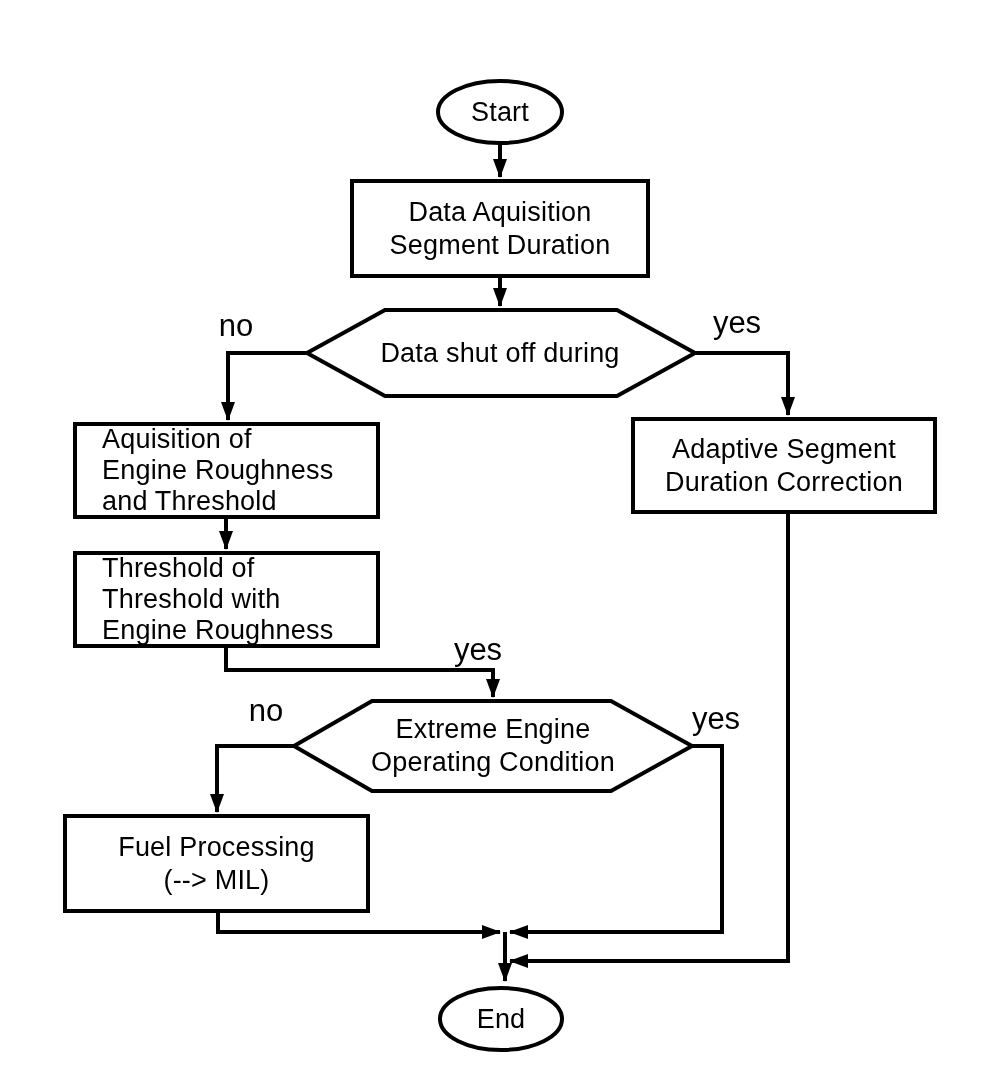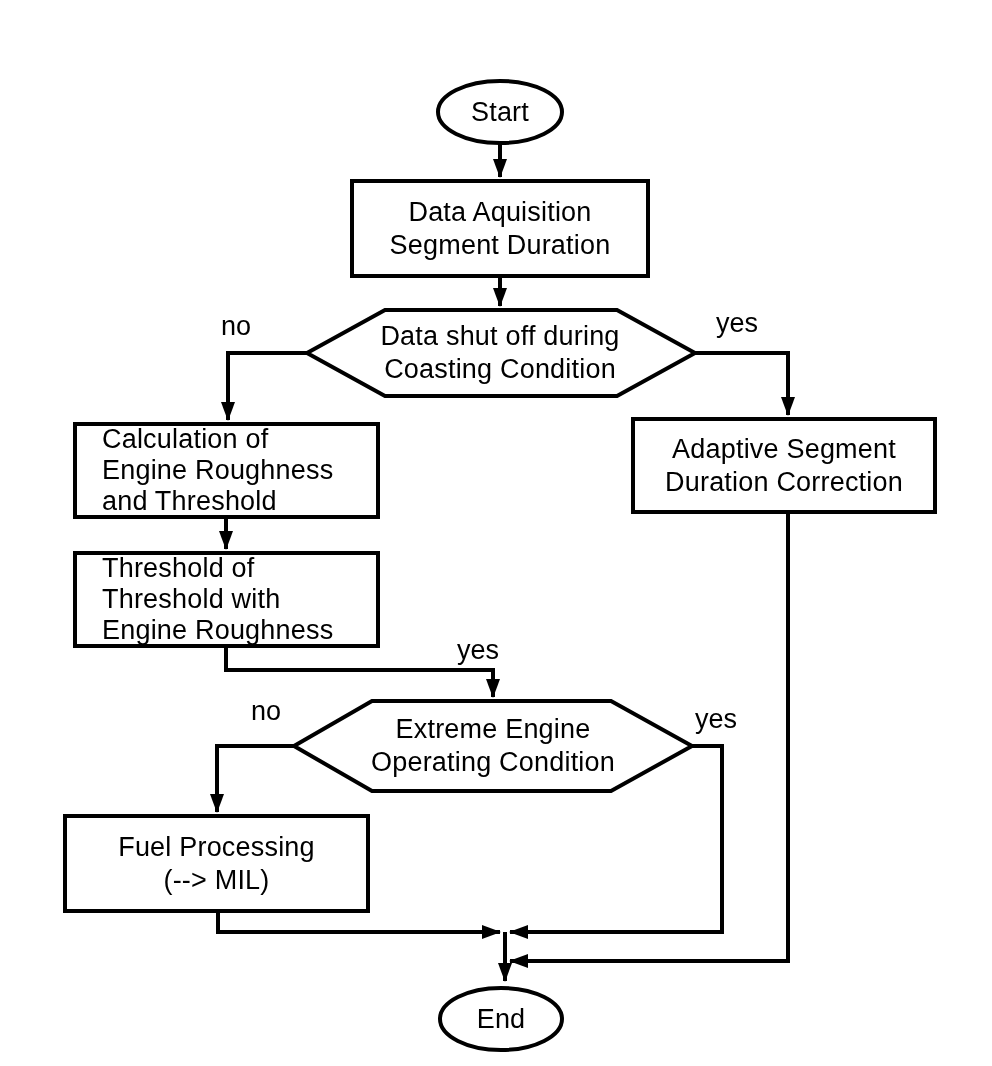--- a/index.html
+++ b/index.html
@@ -43,21 +43,21 @@
     font-size: 27px;
     line-height: 31px;
     text-align: center;
     white-space: nowrap;
     letter-spacing: 0.2px;
   }
   .node-label.align-left { text-align: left; }
   .node-label.big-gap { line-height: 33px; }
   .edge-label {
     position: absolute;
-    font-size: 27px;
+    font-size: 31px;
     line-height: 28px;
     text-align: center;
     width: 60px;
     white-space: nowrap;
   }
 </style>
 </head>
 <body>
 
 <div class="canvas">
@@ -96,25 +96,24 @@
     <div>Start</div>
   </div>
 
   <div class="node-label big-gap" style="left:352px; top:152px; width:296px; height:95px;">
     <div>Data Aquisition</div>
     <div>Segment Duration</div>
   </div>
 
   <div class="node-label big-gap" style="left:351px; top:282px; width:298px; height:84px;">
     <div>Data shut off during</div>
-    <div>Coasting Condition</div>
   </div>
 
   <div class="node-label align-left" style="left:102px; top:395px; width:276px; height:93px;">
-    <div>Calculation of</div>
+    <div>Aquisition of</div>
     <div>Engine Roughness</div>
     <div>and Threshold</div>
   </div>
 
   <div class="node-label align-left" style="left:102px; top:524px; width:276px; height:93px;">
     <div>Threshold of</div>
     <div>Threshold with</div>
     <div>Engine Roughness</div>
   </div>
 

